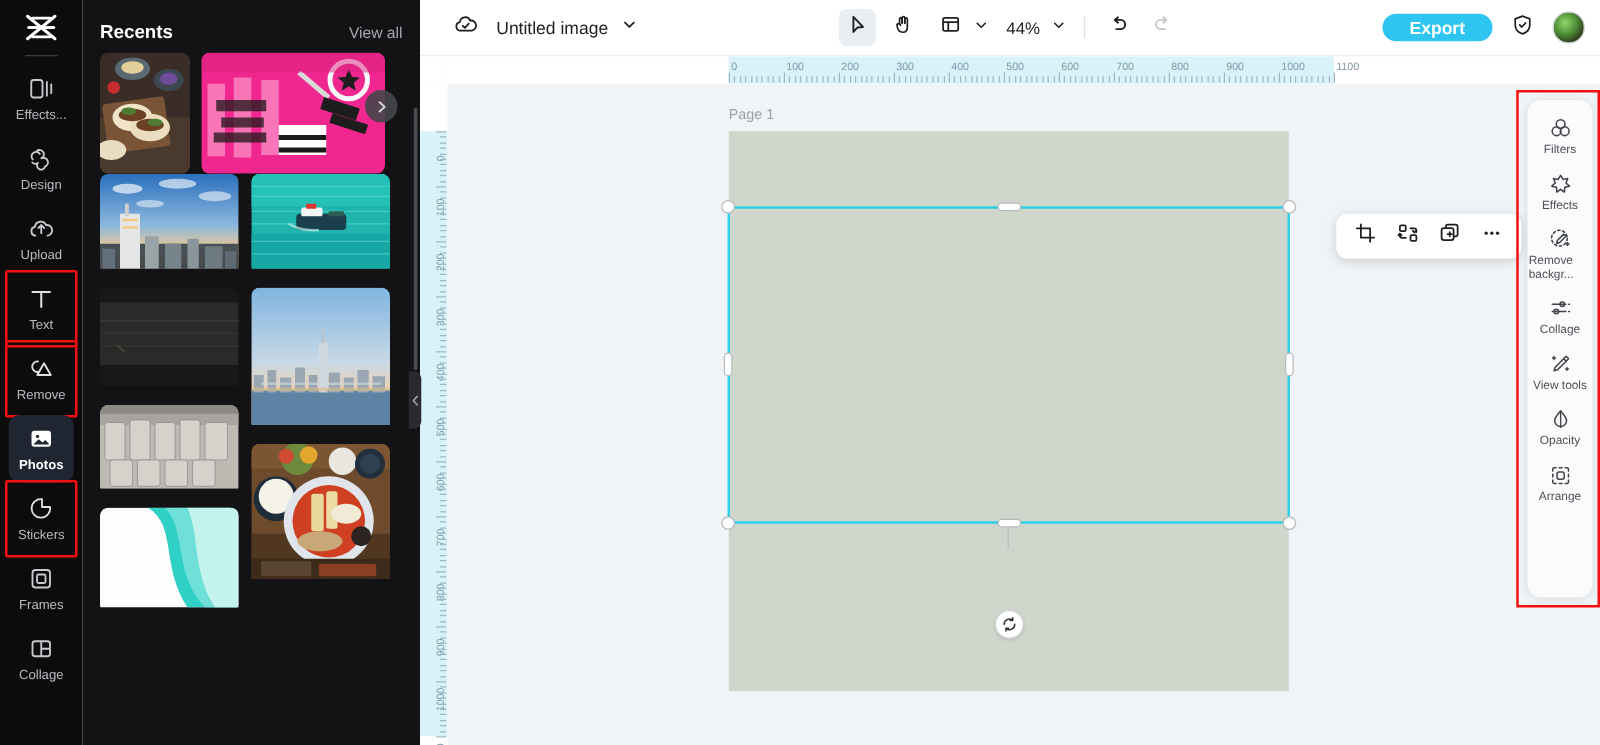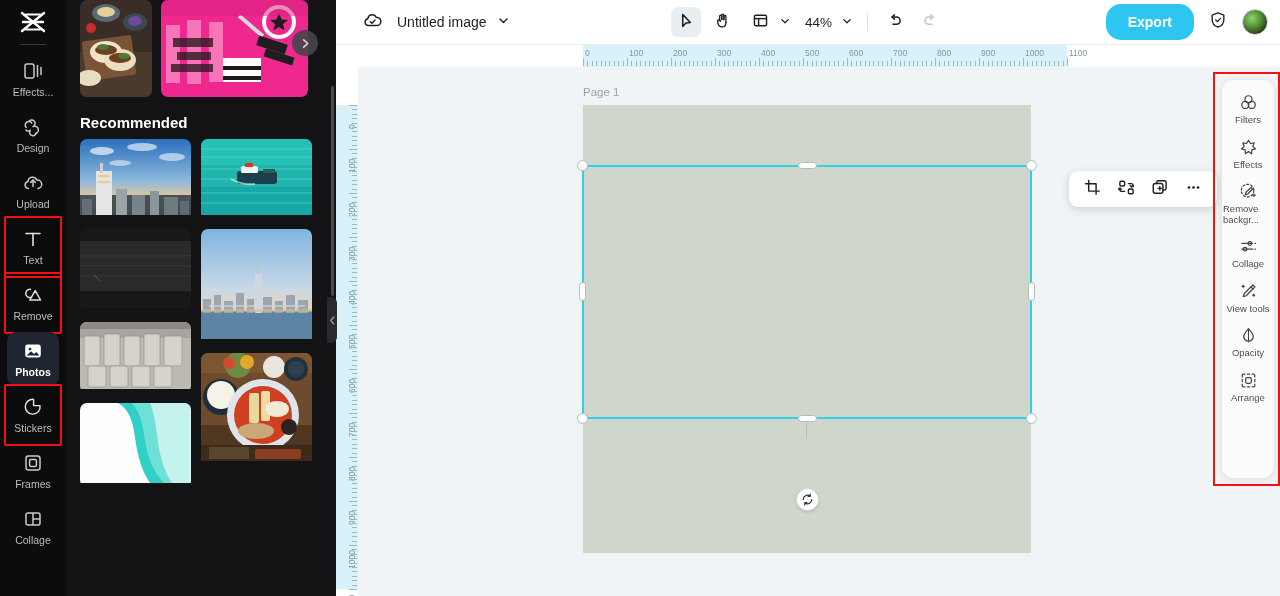--- a/index.html
+++ b/index.html
@@ -88,21 +88,21 @@
   }
   #doc-name { font-size: 14px; color: #1d1f23; }
   .tb-btn {
     width: 30px; height: 30px; border-radius: 7px;
     display: flex; align-items: center; justify-content: center; cursor: pointer;
   }
   .tb-btn.sel { background: #e9eef3; }
   #zoomval { font-size: 13.5px; color: #1d1f23; }
   #divider-v { width: 1px; height: 18px; background: #dcdee1; }
   #export-btn {
-    height: 36px; border-radius: 15px; padding: 0 22px;
+    height: 22px; border-radius: 15px; padding: 0 22px;
     display: flex; align-items: center; justify-content: center;
     font-size: 14px; font-weight: bold; color: #fff; cursor: pointer;
   }
   #avatar {
     width: 26px; height: 26px; border-radius: 50%; cursor: pointer;
     background: radial-gradient(circle at 38% 35%, #8fd46a 0%, #4f8f37 42%, #2c3b1c 75%, #40301d 100%);
     border: 1px solid #cfd2d6;
   }
 
   
@@ -315,20 +315,24 @@
         </svg>
       </span>
       <span class="lbl">Collage</span>
     </div>
   </div>
 
   <div id="panel">
 
 
 
+    <div class="sec-head">
+      <div class="sec-title">Recents</div>
+      <div class="sec-link">View all</div>
+    </div>
 
     <div id="recents-strip">
       <div class="rthumb" style="width:72px">
         <svg width="72" height="97" viewBox="0 0 72 97">
           <rect width="72" height="97" fill="#3a2d27"></rect>
           <rect x="0" y="52" width="72" height="45" fill="#4a3a2e"></rect>
           <rect x="4" y="38" width="50" height="40" rx="3" fill="#7a5436" transform="rotate(-8 29 58)"></rect>
           <ellipse cx="26" cy="52" rx="16" ry="11" fill="#f0e3c8"></ellipse>
           <ellipse cx="40" cy="60" rx="16" ry="11" fill="#ecdcc0"></ellipse>
           <ellipse cx="26" cy="50" rx="11" ry="5" fill="#6b4023"></ellipse>
@@ -364,23 +368,20 @@
           <rect x="0" y="0" width="147" height="16" fill="#d81f7e" opacity=".5"></rect>
         </svg>
       </div>
       <div id="next-arrow">
         <svg width="11" height="11" viewBox="0 0 12 12" fill="none" stroke="#d6d8dc" stroke-width="1.7" stroke-linecap="round" stroke-linejoin="round">
           <path d="M4 2l4.5 4L4 10"></path>
         </svg>
       </div>
     </div>
 
-    <div class="sec-head">
-      <div class="sec-title">Recommended</div>
-    </div>
 
     <div id="reco-grid">
       <div class="reco-col">
         <div class="rthumb2">
           <svg width="111" height="76" viewBox="0 0 111 76">
             <defs>
                 <linearGradient id="sky1" x1="0" y1="0" x2="0" y2="1">
               <stop offset="0" stop-color="#2b6fbe"></stop>
                   <stop offset=".55" stop-color="#8db9dc"></stop>
               <stop offset=".8" stop-color="#f3c98f"></stop>

